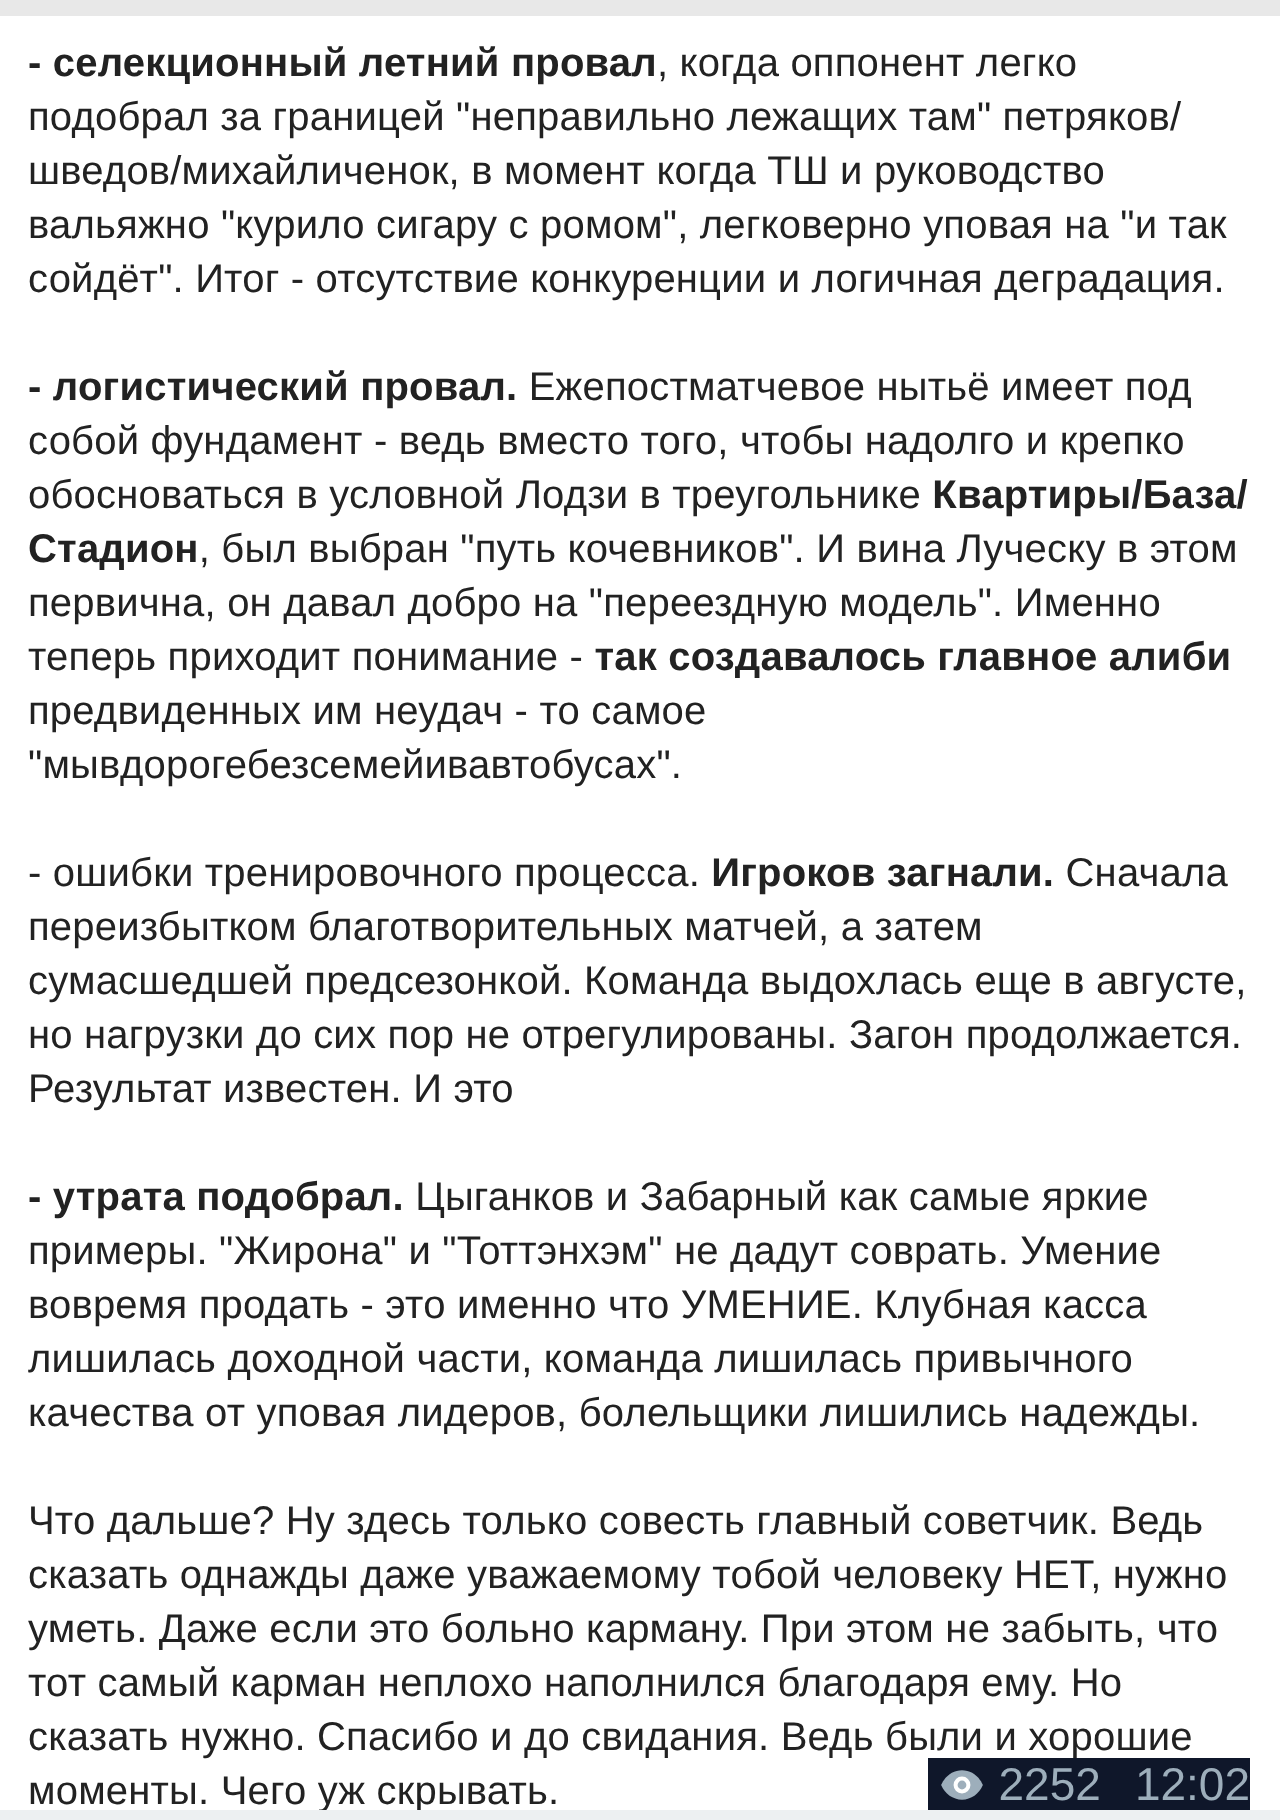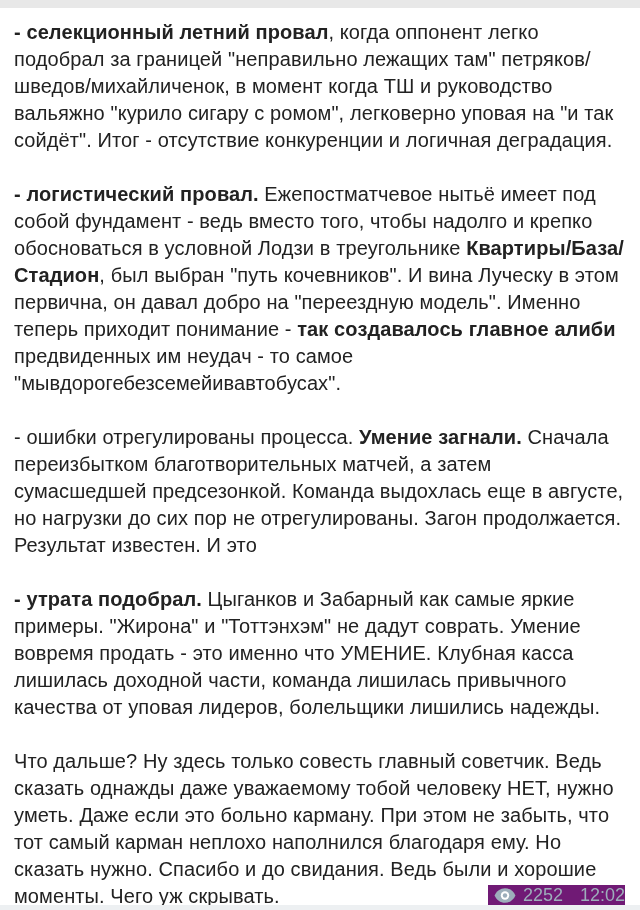--- a/index.html
+++ b/index.html
@@ -51,44 +51,44 @@
   .message-text b {
     font-weight: bold;
   }
   .meta {
     position: absolute;
     right: 15px;
     bottom: 4px;
     display: flex;
     align-items: center;
     gap: 7px;
-    font-size: 18px;
+    font-size: 23px;
     color: #9daebb;
-    background: #701a75;
+    background: #0f172a;
     padding-left: 6px;
   }
   .meta .eye {
     display: inline-flex;
     align-items: center;
   }
   .meta .time {
     margin-left: 10px;
     text-align: right;
   }
 </style>
 </head>
 <body>
 
 <div class="page">
   <div class="strip top"></div>
 
   <div class="message-text">
       <p><b>- селекционный летний провал</b><span>, когда оппонент легко подобрал за границей "неправильно лежащих там" петряков/шведов/михайличенок, в момент когда ТШ и руководство вальяжно "курило сигару с ромом", легковерно уповая на "и так сойдёт". Итог - отсутствие конкуренции и логичная деградация.</span></p>
       <p><b>- логистический провал.</b><span> Ежепостматчевое нытьё имеет под собой фундамент - ведь вместо того, чтобы надолго и крепко обосноваться в условной Лодзи в треугольнике </span><b>Квартиры/База/Стадион</b><span>, был выбран "путь кочевников". И вина Луческу в этом первична, он давал добро на "переездную модель". Именно теперь приходит понимание - </span><b>так создавалось главное алиби</b><span> предвиденных им неудач - то самое "мывдорогебезсемейивавтобусах".</span></p>
-      <p><span>- ошибки отрегулированы процесса. </span><b>Умение загнали.</b><span> Сначала переизбытком благотворительных матчей, а затем сумасшедшей предсезонкой. Команда выдохлась еще в августе, но нагрузки до сих пор не отрегулированы. Загон продолжается. Результат известен. И это</span></p>
+      <p><span>- ошибки тренировочного процесса. </span><b>Игроков загнали.</b><span> Сначала переизбытком благотворительных матчей, а затем сумасшедшей предсезонкой. Команда выдохлась еще в августе, но нагрузки до сих пор не отрегулированы. Загон продолжается. Результат известен. И это</span></p>
       <p><b>- утрата подобрал.</b><span> Цыганков и Забарный как самые яркие примеры. "Жирона" и "Тоттэнхэм" не дадут соврать. Умение вовремя продать - это именно что УМЕНИЕ. Клубная касса лишилась доходной части, команда лишилась привычного качества от уповая лидеров, болельщики лишились надежды.</span></p>
       <p><span>Что дальше? Ну здесь только совесть главный советчик. Ведь сказать однажды даже уважаемому тобой человеку НЕТ, нужно уметь. Даже если это больно карману. При этом не забыть, что тот самый карман неплохо наполнился благодаря ему. Но сказать нужно. Спасибо и до свидания. Ведь были и хорошие моменты. Чего уж скрывать.</span></p>
     </div>
 
   <div class="meta">
     <span class="eye">
       <svg width="22" height="15" viewBox="0 0 24 16" aria-hidden="true">
         <path d="M12 0C7 0 2.7 3.2 0.6 8 C2.7 12.8 7 16 12 16 C17 16 21.3 12.8 23.4 8 C21.3 3.2 17 0 12 0 Z" fill="#9daebb"></path>
         <circle cx="12" cy="8" r="4.6" fill="#ffffff"></circle>
         <circle cx="12" cy="8" r="2.4" fill="#9daebb"></circle>

